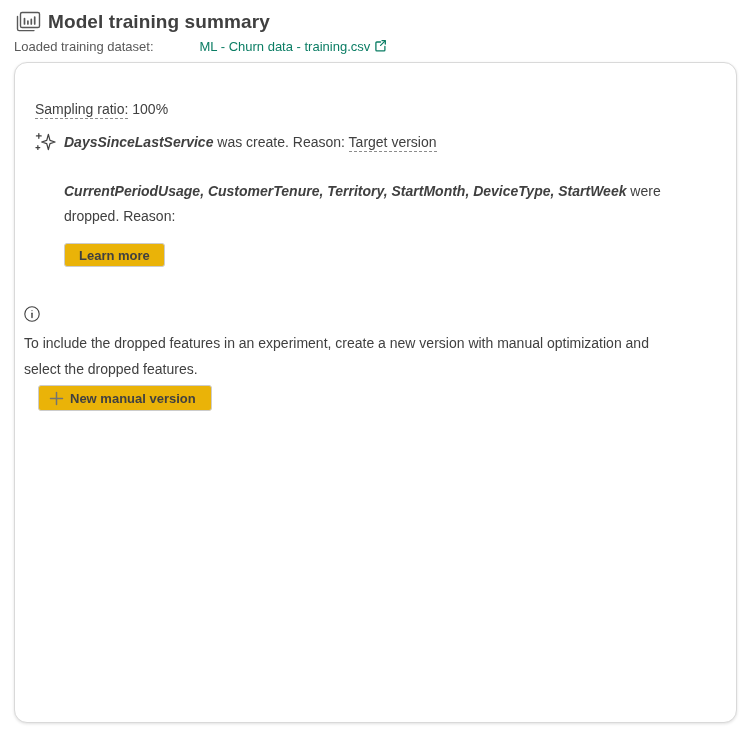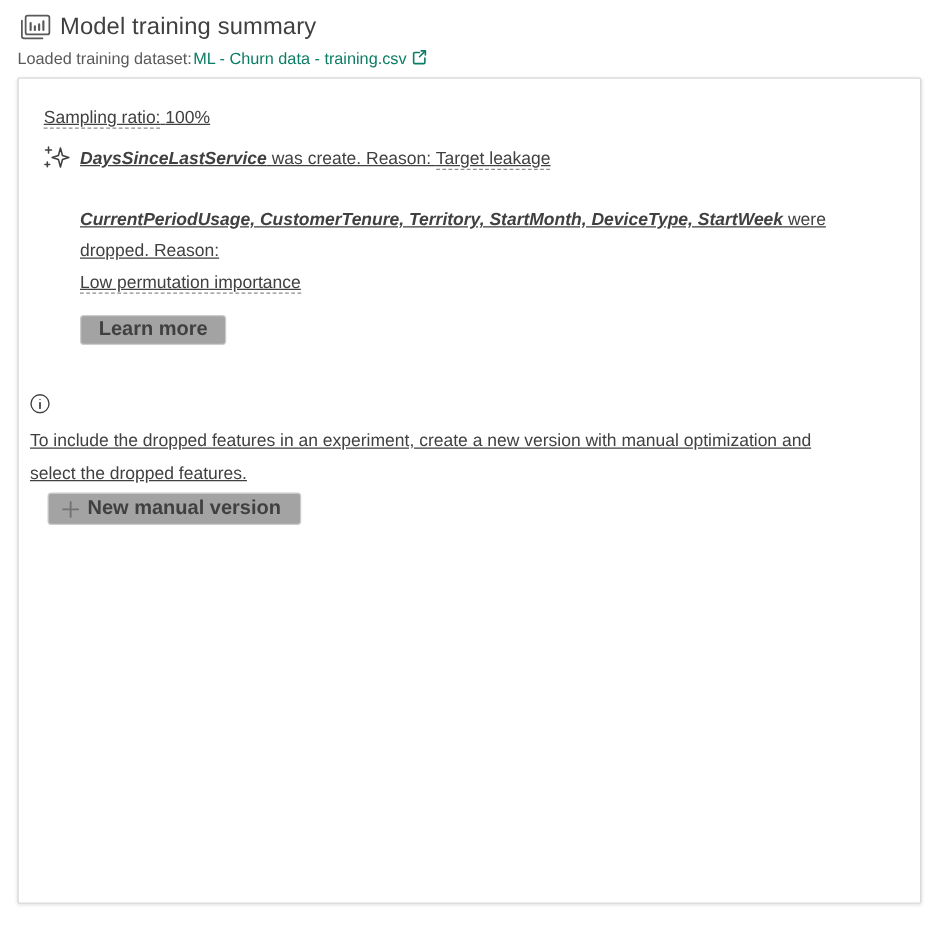--- a/index.html
+++ b/index.html
@@ -10,43 +10,42 @@
     font-family: "Liberation Sans", "DejaVu Sans", sans-serif;
     color: #404040;
     overflow: hidden;
   }
 
   
   .header { padding: 10px 14px 0 14px; }
   .header-row { display: flex; align-items: center; gap: 7px; }
   .app-icon { display: inline-flex; width: 27px; height: 23px; flex: 0 0 auto; }
   .page-title {
-    margin: 0; font-size: 19px; font-weight: 400; color: #404040;
+    margin: 0; font-size: 19px; font-weight: 700; color: #404040;
     letter-spacing: 0.1px;
   }
   .subtitle {
     margin-top: 6px; font-size: 13px; color: #595959;
     display: flex; align-items: center; gap: 1px;
   }
   .dataset-link {
     color: #0b7d64; text-decoration: none; cursor: pointer;
-    display: inline-flex; align-items: center; gap: 4px;
+    display: inline-flex; align-items: center; gap: 4px; margin-left: 45px;
   }
   .ext-icon { display: inline-flex; width: 13px; height: 13px; margin-top: -2px; }
 
   
   .card {
     margin: 8px 14px 0 14px;
     width: 723px; height: 661px;
     background: #ffffff;
     border: 1px solid #d9d9d9;
-    border-radius: 2px;
+    border-radius: 13px;
     box-shadow: 0 1px 3px rgba(0,0,0,0.12);
-    padding: 22px 20px;
-    text-decoration: underline;
+    padding: 38px 20px;
   }
 
   .sampling-row { font-size: 14px; line-height: 17px; margin: 0 0 12px 0; }
   .dashed {
     border-bottom: 1px dashed #8c8c8c;
     padding-bottom: 1px;
     cursor: help;
   }
 
   .drops-row { display: flex; }
@@ -56,26 +55,26 @@
   .drop {
     margin: 0 0 24px 0;
     font-size: 14px; line-height: 25px; color: #404040;
     max-width: 648px;
   }
   .drop:last-of-type { margin-bottom: 14px; }
   .fnames { font-weight: 700; font-style: italic; }
 
   .btn {
     display: inline-flex; align-items: center;
-    background: #a3a3a3;
+    background: #eab308;
     border: 1px solid #cccccc;
     border-radius: 3px;
     color: #404040;
     font-family: inherit;
-    font-size: 16px; font-weight: 700;
+    font-size: 13px; font-weight: 700;
     padding: 3px 14px;
     height: 24px;
     cursor: pointer;
   }
 
   .info-row { display: flex; margin-top: 36px; margin-left: -11px; flex-direction: column; }
   .info-icon-col { width: 27px; flex: 0 0 27px; padding-top: 3px; }
   .info-icon { display: inline-flex; width: 16px; height: 16px; }
   .info-col { flex: 1 1 auto; }
   .info-text {
@@ -125,22 +124,22 @@
     <div class="icon-col">
       <span class="sparkles">
         <svg viewBox="0 0 22 22" width="21" height="22" fill="none" stroke="#404040" stroke-width="1.3" stroke-linecap="round" stroke-linejoin="round">
           <path d="M14 3 L15.7 9.3 L21 11 L15.7 12.7 L14 19 L12.3 12.7 L7 11 L12.3 9.3 Z"></path>
           <path d="M4 2.2 v5 M1.5 4.7 h5"></path>
           <path d="M3 14.8 v4 M1 16.8 h4"></path>
         </svg>
       </span>
     </div>
     <div class="drops-col">
-      <p class="drop"><span class="fnames">DaysSinceLastService</span><span> was create. Reason: </span><span class="dashed">Target leakage</span></p>
-      <p class="drop"><span class="fnames">CurrentPeriodUsage, CustomerTenure, Territory, StartMonth, DeviceType, StartWeek</span><span> were dropped. Reason:</span><br><span class="dashed">Low permutation importance</span></p>
+      <p class="drop"><span class="fnames">DaysSinceLastService</span><span> was create. Reason: </span><span class="dashed">Target version</span></p>
+      <p class="drop"><span class="fnames">CurrentPeriodUsage, CustomerTenure, Territory, StartMonth, DeviceType, StartWeek</span><span> were dropped. Reason:</span><br></p>
       <button class="btn">Learn more</button>
     </div>
   </div>
 
   <div class="info-row">
     <div class="info-icon-col">
       <span class="info-icon">
         <svg viewBox="0 0 16 16" width="16" height="16" fill="none" stroke="#404040" stroke-width="1.1" stroke-linecap="round">
           <circle cx="8" cy="8" r="7.2"></circle>
           <path d="M8 7.2 v4.3" stroke-width="1.4"></path>

